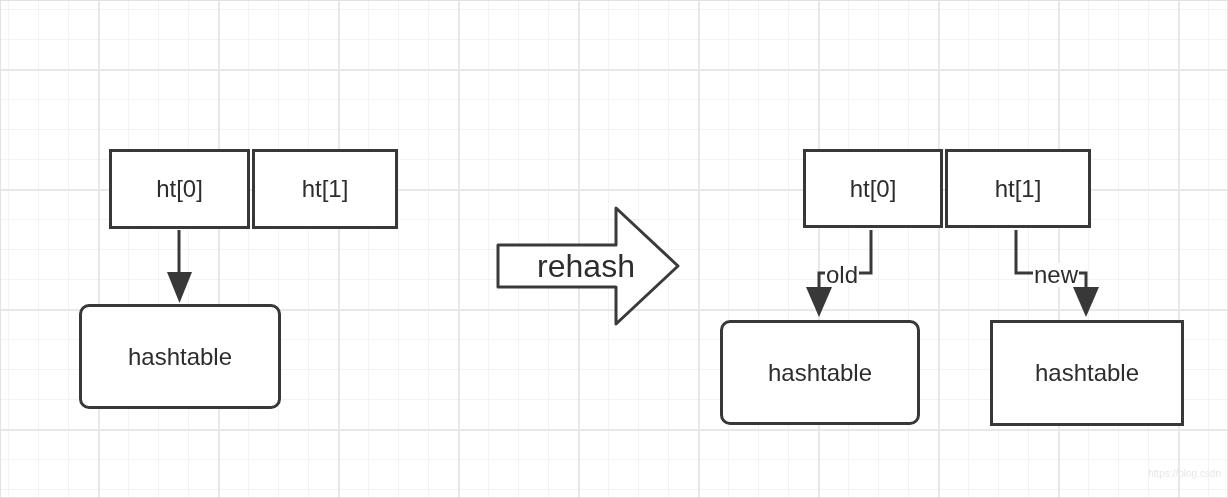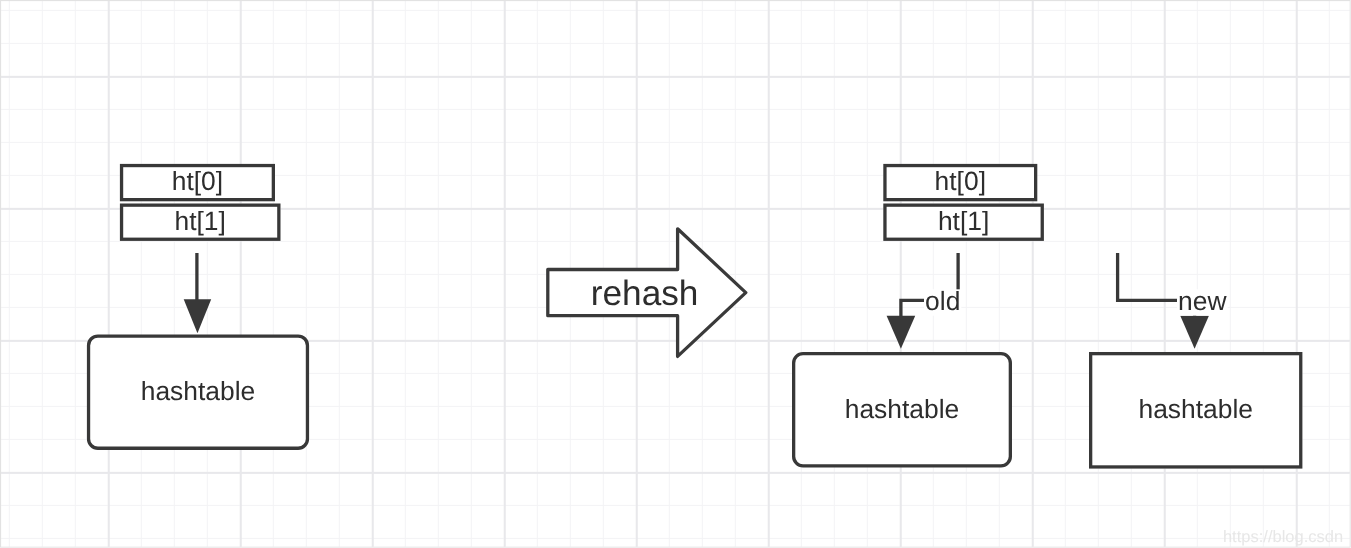--- a/index.html
+++ b/index.html
@@ -18,21 +18,21 @@
       linear-gradient(90deg, #e8e8eb 2px, transparent 2px),
       linear-gradient(#f3f3f5 1px, transparent 1px),
       linear-gradient(90deg, #f3f3f5 1px, transparent 1px);
     background-size: 120px 120px, 120px 120px, 30px 30px, 30px 30px;
     background-position: 0 -52px, -23px 0, 0 8px, 7px 0;
   }
 
   .abs { position: absolute; }
 
   
-  .ht-array { display: flex; gap: 2px; flex-direction: column; }
+  .ht-array { display: flex; gap: 2px; }
   .ht-cell {
     border: 3px solid #383838;
     background: #ffffff;
     display: flex;
     align-items: center;
     justify-content: center;
     font-size: 24px;
     color: #2d2d2d;
   }
 
@@ -47,21 +47,20 @@
   }
   .rounded { border-radius: 10px; }
 
   .conn-label {
     position: absolute;
     font-size: 24px;
     color: #2d2d2d;
     background: #ffffff;
     line-height: 24px;
     padding: 0 1px;
-    margin-left: 15px;
   }
 
   .rehash-label {
     position: absolute;
     left: 510px;
     top: 251px;
     width: 150px;
     text-align: center;
     font-size: 32px;
     line-height: 28px;
@@ -76,21 +75,21 @@
   }
 
   .watermark-row {
     position: absolute;
     right: 4px;
     top: 467px;
     display: flex;
     align-items: baseline;
     white-space: nowrap;
   }
-  .wm-url { font-size: 15px; color: #e7e7e7; margin-right: 2px; margin-top: 12px; }
+  .wm-url { font-size: 10px; color: #e7e7e7; margin-right: 2px; }
   .wm-community { font-size: 17px; color: #b9b9b9; letter-spacing: 1px; }
 </style>
 </head>
 <body>
 
 <div class="canvas">
 
   <div class="ht-array abs" style="left:108px; top:148px; width:289px; height:80px;">
     <div class="ht-cell" style="width:141px;">
       <span>ht[0]</span>
@@ -137,19 +136,19 @@
 
     <g>
       <polyline points="1015,229 1015,272 1085,272 1085,288" fill="none" stroke="#383838" stroke-width="3"></polyline>
       <polygon points="1072,286 1098,286 1085,316" fill="#383838"></polygon>
     </g>
   </svg>
 
   <div class="rehash-label">rehash</div>
 
   <div class="conn-label" style="left:824px; top:262px;">old</div>
-  <div class="conn-label" style="left:1054px; top:262px;">new</div>
+  <div class="conn-label" style="left:1032px; top:262px;">new</div>
 
   <div class="watermark-row">
     <span class="wm-url">https://blog.csdn</span>
   </div>
 
 </div>
 
 </body></html>

